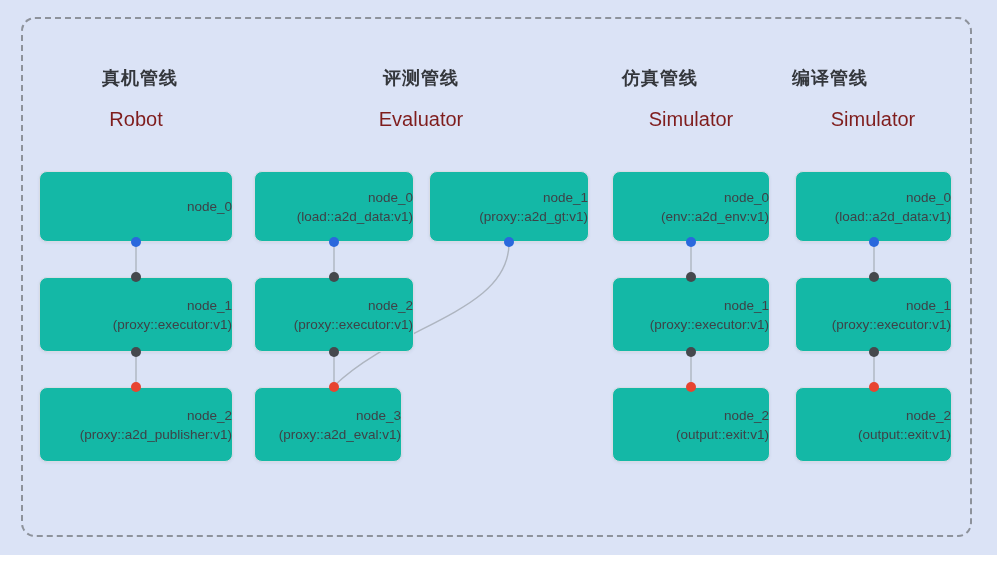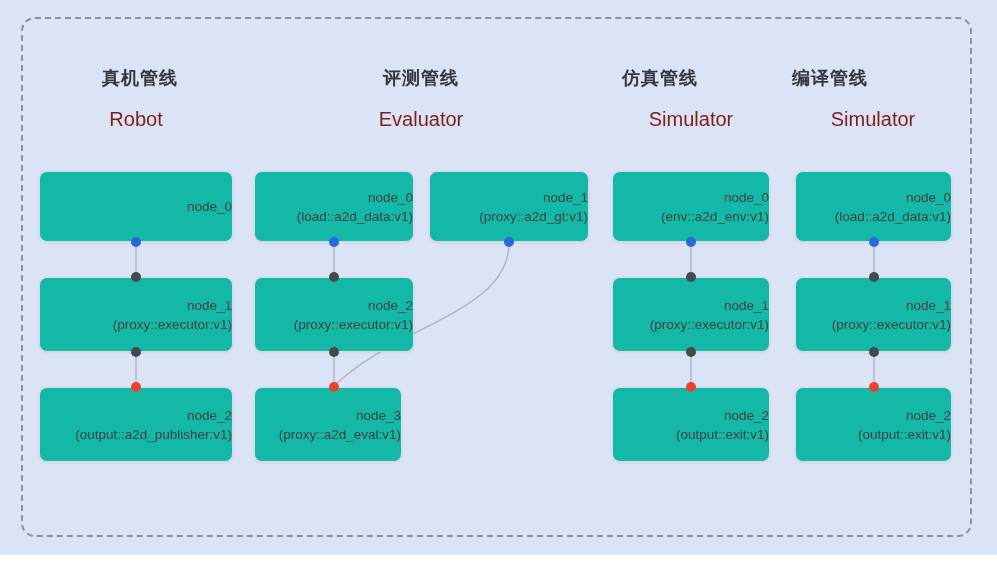--- a/index.html
+++ b/index.html
@@ -87,21 +87,21 @@
 
   <div class="node" style="left:39px;top:171px;width:194px;height:71px">
     <div class="nl">node_0</div>
   </div>
   <div class="node" style="left:39px;top:277px;width:194px;height:75px">
     <div class="nl">node_1</div>
     <div class="nt">(proxy::executor:v1)</div>
   </div>
   <div class="node" style="left:39px;top:387px;width:194px;height:75px">
     <div class="nl">node_2</div>
-    <div class="nt">(output::a2d_publisher:v1)</div>
+    <div class="nt">(proxy::a2d_publisher:v1)</div>
   </div>
 
   <div class="node" style="left:254px;top:171px;width:160px;height:71px">
     <div class="nl">node_0</div>
     <div class="nt">(load::a2d_data:v1)</div>
   </div>
   <div class="node" style="left:429px;top:171px;width:160px;height:71px">
     <div class="nl">node_1</div>
     <div class="nt">(proxy::a2d_gt:v1)</div>
   </div>

